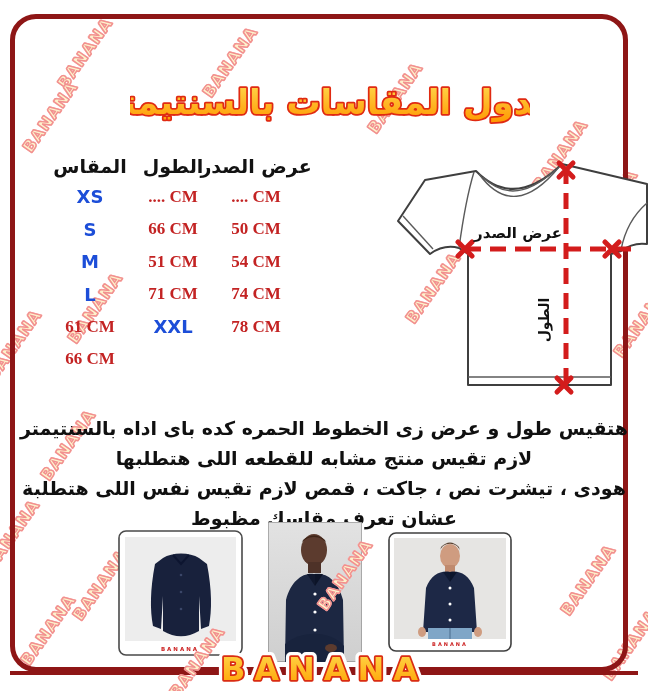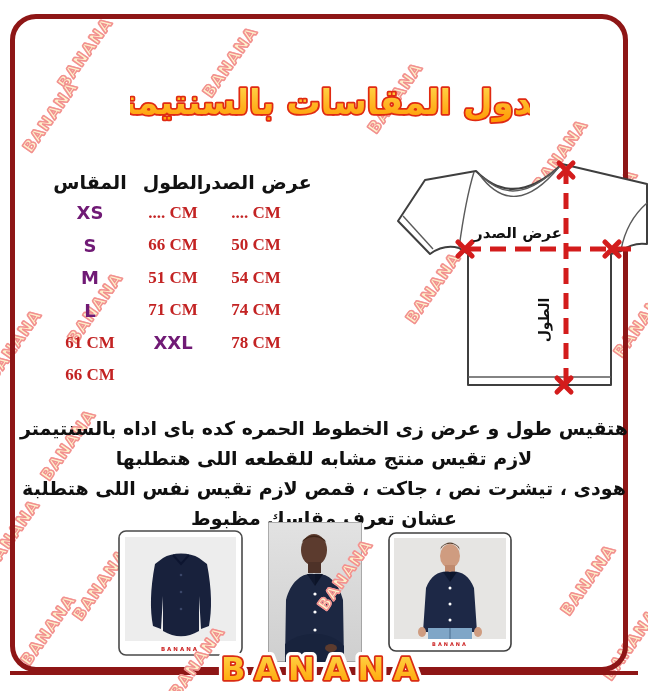--- a/index.html
+++ b/index.html
@@ -10,25 +10,25 @@
   
   .wm{position:absolute;z-index:1;font-weight:bold;font-size:16px;letter-spacing:1px;
       color:#fdf2cc;-webkit-text-stroke:1.3px #f2908e;
       text-shadow:1px 0 0 #f6a9a7,-1px 0 0 #f6a9a7,0 1px 0 #f6a9a7,0 -1px 0 #f6a9a7;
       transform:translate(-50%,-50%) rotate(-55deg);white-space:nowrap;}
   .wm-hi{z-index:6;}
   
   .title-svg{position:absolute;left:130px;top:70px;z-index:3;}
   .logo-svg{position:absolute;left:174px;top:644px;z-index:5;}
   
-  .size-table{position:absolute;left:40px;top:164px;z-index:3;display:grid;
+  .size-table{position:absolute;left:40px;top:148px;z-index:3;display:grid;
               grid-template-columns:100px 66px 100px;grid-auto-rows:32.5px;}
   .size-table .hdr{font-size:19px;font-weight:bold;color:#121212;height:36px;}
   .cell{display:flex;align-items:center;justify-content:center;white-space:nowrap;}
-  .size-cell{font-size:18px;font-weight:bold;color:#701a75;}
+  .size-cell{font-size:18px;font-weight:bold;color:#1d4ed8;}
   .val-cell{font-size:17px;font-weight:bold;color:#c32323;font-family:Liberation Serif, serif;}
   
   .tshirt-svg{position:absolute;left:396px;top:158px;z-index:3;}
   
   .instructions{position:absolute;left:0;top:413px;width:648px;z-index:3;direction:rtl;
                 text-align:center;color:#101010;font-weight:bold;}
   .instructions .ln{font-size:19px;line-height:30px;}
   
   .photos{position:absolute;left:0;top:0;z-index:3;}
   .photo{position:absolute;}

